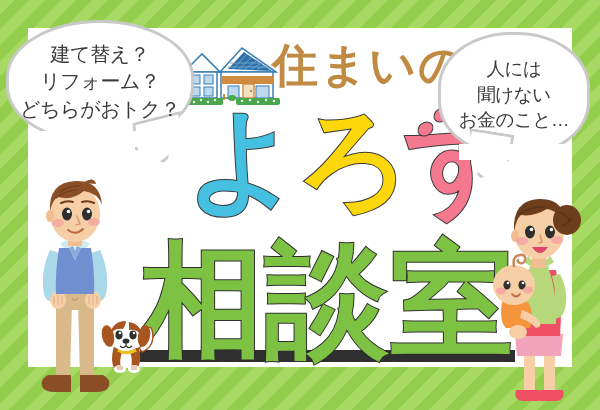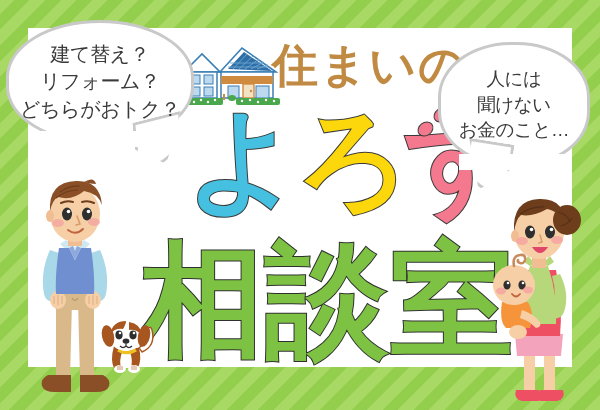--- a/index.html
+++ b/index.html
@@ -74,21 +74,21 @@
     position: absolute;
     left: 22px;
     right: 12px;
     bottom: -6px;
     height: 16px;
     background: #ffffff;
   }
 
   .bubble-right {
     right: 10px;
-    top: 42px;
+    top: 32px;
     width: 152px;
     height: 125px;
     border-radius: 48% / 44%;
     font-size: 18.5px;
     letter-spacing: -0.4px;
     z-index: 6;
   }
   .bubble-right .tail {
     position: absolute;
     left: 24px;
@@ -175,20 +175,21 @@
     top: 238px;
     font-size: 124px;
     font-weight: bold;
     color: #7ec243;
     letter-spacing: 1px;
     line-height: 1;
     z-index: 7;
     white-space: nowrap;
     -webkit-text-stroke: 2px #2f2f2f;
     paint-order: stroke fill;
+    text-decoration: underline;
   }
 
   
   .house { position: absolute; left: 176px; top: 38px; z-index: 5; }
 
   
   .man   { position: absolute; left: 22px;  top: 172px; z-index: 8; }
   .woman { position: absolute; right: 8px;  top: 192px; z-index: 8; }
   .dog   { position: absolute; left: 96px;  top: 312px; z-index: 9; }
 </style>

